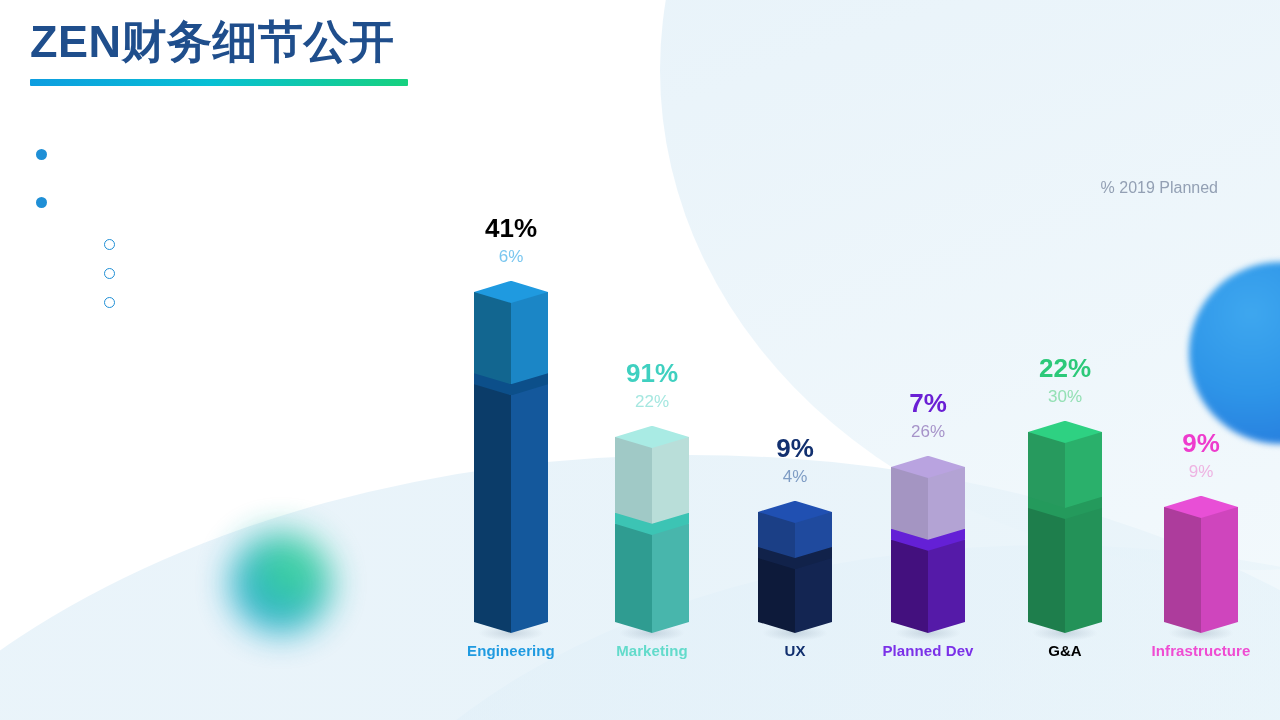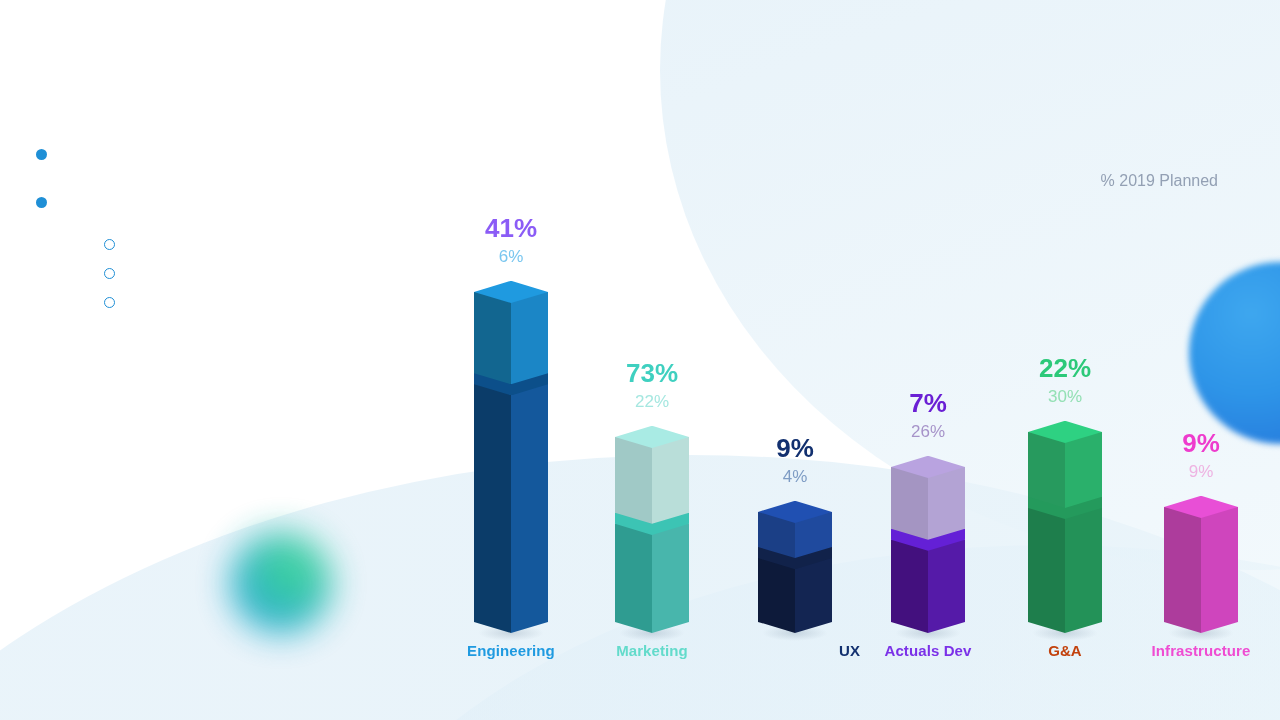--- a/index.html
+++ b/index.html
@@ -66,21 +66,21 @@
   .s-row{display:flex;align-items:flex-start;margin-bottom:7px;}
   .s-ring{
     width:9px;height:9px;border-radius:50%;border:1.6px solid #1f8fd6;
     background:transparent;margin:11px 17px 0 0;flex:0 0 auto;
   }
   .s-text{font-size:23px;color:#123a6b;line-height:1.4;font-weight:500;}
 
   
   .legend{position:absolute;right:62px;top:172px;text-align:right;z-index:6;}
   .legend-main{font-size:25px;font-weight:bold;color:#10244f;letter-spacing:.2px;}
-  .legend-sub{font-size:16px;color:#93a0b4;}
+  .legend-sub{font-size:16px;color:#93a0b4;margin-top:7px;}
 
   
   .chart{position:absolute;left:420px;top:170px;width:860px;height:520px;z-index:5;}
   .bar-col{position:absolute;bottom:0;text-align:center;}
   .val-top{font-size:26px;font-weight:bold;line-height:1;}
   .val-sub{font-size:17px;line-height:1;margin-top:7px;}
   .cat-label{font-size:15px;font-weight:bold;margin-top:9px;letter-spacing:.1px;}
 
   .box{position:relative;margin:0 auto;}
   .seg{position:absolute;left:0;width:100%;}
@@ -97,20 +97,24 @@
 <div id="slide">
 
   <div class="bg-layer">
     <div class="curve-top"></div>
     <div class="curve-bottom"></div>
     <div class="curve-bottom2"></div>
     <div class="blob-green"></div>
     <div class="blob-blue"></div>
   </div>
 
+  <div class="title-wrap">
+    <h1 class="slide-title">ZEN财务细节公开</h1>
+    <div class="title-rule"></div>
+  </div>
 
   <div class="bullets" id="bullet-list">
       <div class="b-row">
         <div class="b-dot"></div>
         <div class="b-text"></div>
       </div>
       <div class="b-row">
         <div class="b-dot"></div>
         <div class="b-text"></div>
       </div>
@@ -129,40 +133,40 @@
         </div>
       </div>
     </div>
 
   <div class="legend">
     <div class="legend-sub">% 2019 Planned</div>
   </div>
 
   <div class="chart" id="chart-area">
       <div class="bar-col" style="left: 26px; width: 130px; bottom: 31px;">
-        <div class="val-top" style="color: #8b5cf6;">41%</div>
+        <div class="val-top" style="color: #000000;">41%</div>
         <div class="val-sub" style="color: rgb(121, 198, 239);">6%</div>
         <div class="box" style="width: 74px; height: 352.2px; margin-top: 16px;">
           <div class="box-shadow"></div>
           <div class="seg" style="top: 11.1px; height: 92.4px;">
             <div class="sl" style="background:#126690"></div>
             <div class="sr" style="background:#1b86c6"></div>
           </div>
           <div class="seg" style="top: 103.5px; height: 237.6px;">
             <div class="sl" style="background:#0b3c69"></div>
             <div class="sr" style="background:#14589c"></div>
           </div>
           <div style="position: absolute; left: 0px; width: 100%; height: 22.2px; top: 92.4px; background: rgb(12, 79, 138); clip-path: polygon(0px 0px, 50% 50%, 100% 0px, 100% 50%, 50% 100%, 0px 50%);"></div>
           <div style="position: absolute; left: 0px; width: 100%; height: 11.1px; top: 341.1px; background: linear-gradient(90deg, rgb(11, 60, 105) 0px, rgb(11, 60, 105) 50%, rgb(20, 88, 156) 50%, rgb(20, 88, 156) 100%); clip-path: polygon(0px 0px, 50% 100%, 100% 0px);"></div>
           <div style="position: absolute; left: 0px; top: 0px; width: 100%; height: 22.2px; background: rgb(31, 154, 224); clip-path: polygon(50% 0px, 100% 50%, 50% 100%, 0px 50%);"></div>
         </div>
         <div class="cat-label" style="color: rgb(31, 154, 224);">Engineering</div>
       </div>
       <div class="bar-col" style="left: 167px; width: 130px; bottom: 31px;">
-        <div class="val-top" style="color: rgb(63, 208, 192);">73%</div>
+        <div class="val-top" style="color: rgb(63, 208, 192);">91%</div>
         <div class="val-sub" style="color: rgb(165, 231, 224);">22%</div>
         <div class="box" style="width: 74px; height: 207.2px; margin-top: 16px;">
           <div class="box-shadow"></div>
           <div class="seg" style="top: 11.1px; height: 86.95px;">
             <div class="sl" style="background:#a0c9c6"></div>
             <div class="sr" style="background:#b9ded9"></div>
           </div>
           <div class="seg" style="top: 98.05px; height: 98.05px;">
             <div class="sl" style="background:#2f9c91"></div>
             <div class="sr" style="background:#48b6ac"></div>
@@ -183,59 +187,59 @@
             <div class="sr" style="background:#1f4a9e"></div>
           </div>
           <div class="seg" style="top: 57.3px; height: 63.8px;">
             <div class="sl" style="background:#0d1a3a"></div>
             <div class="sr" style="background:#132552"></div>
           </div>
           <div style="position: absolute; left: 0px; width: 100%; height: 22.2px; top: 46.2px; background: rgb(17, 34, 74); clip-path: polygon(0px 0px, 50% 50%, 100% 0px, 100% 50%, 50% 100%, 0px 50%);"></div>
           <div style="position: absolute; left: 0px; width: 100%; height: 11.1px; top: 121.1px; background: linear-gradient(90deg, rgb(13, 26, 58) 0px, rgb(13, 26, 58) 50%, rgb(19, 37, 82) 50%, rgb(19, 37, 82) 100%); clip-path: polygon(0px 0px, 50% 100%, 100% 0px);"></div>
           <div style="position: absolute; left: 0px; top: 0px; width: 100%; height: 22.2px; background: rgb(32, 80, 178); clip-path: polygon(50% 0px, 100% 50%, 50% 100%, 0px 50%);"></div>
         </div>
-        <div class="cat-label" style="color: rgb(18, 48, 111); text-align: right;">UX</div>
+        <div class="cat-label" style="color: rgb(18, 48, 111);">UX</div>
       </div>
       <div class="bar-col" style="left: 443px; width: 130px; bottom: 31px;">
         <div class="val-top" style="color: rgb(106, 31, 212);">7%</div>
         <div class="val-sub" style="color: rgb(166, 147, 201);">26%</div>
         <div class="box" style="width: 74px; height: 177.2px; margin-top: 16px;">
           <div class="box-shadow"></div>
           <div class="seg" style="top: 11.1px; height: 72.85px;">
             <div class="sl" style="background:#a495c2"></div>
             <div class="sr" style="background:#b3a3d4"></div>
           </div>
           <div class="seg" style="top: 83.95px; height: 82.15px;">
             <div class="sl" style="background:#43107e"></div>
             <div class="sr" style="background:#551aa8"></div>
           </div>
           <div style="position: absolute; left: 0px; width: 100%; height: 22.2px; top: 72.85px; background: rgb(100, 32, 214); clip-path: polygon(0px 0px, 50% 50%, 100% 0px, 100% 50%, 50% 100%, 0px 50%);"></div>
           <div style="position: absolute; left: 0px; width: 100%; height: 11.1px; top: 166.1px; background: linear-gradient(90deg, rgb(67, 16, 126) 0px, rgb(67, 16, 126) 50%, rgb(85, 26, 168) 50%, rgb(85, 26, 168) 100%); clip-path: polygon(0px 0px, 50% 100%, 100% 0px);"></div>
           <div style="position: absolute; left: 0px; top: 0px; width: 100%; height: 22.2px; background: rgb(185, 163, 224); clip-path: polygon(50% 0px, 100% 50%, 50% 100%, 0px 50%);"></div>
         </div>
-        <div class="cat-label" style="color: rgb(123, 49, 232);">Actuals Dev</div>
+        <div class="cat-label" style="color: rgb(123, 49, 232);">Planned Dev</div>
       </div>
       <div class="bar-col" style="left: 580px; width: 130px; bottom: 31px;">
         <div class="val-top" style="color: rgb(44, 201, 121);">22%</div>
         <div class="val-sub" style="color: rgb(147, 224, 180);">30%</div>
         <div class="box" style="width: 74px; height: 212.2px; margin-top: 16px;">
           <div class="box-shadow"></div>
           <div class="seg" style="top: 11.1px; height: 76px;">
             <div class="sl" style="background:#279a5e"></div>
             <div class="sr" style="background:#2ab06b"></div>
           </div>
           <div class="seg" style="top: 87.1px; height: 114px;">
             <div class="sl" style="background:#1e7e4c"></div>
             <div class="sr" style="background:#239258"></div>
           </div>
           <div style="position: absolute; left: 0px; width: 100%; height: 22.2px; top: 76px; background: rgb(36, 154, 92); clip-path: polygon(0px 0px, 50% 50%, 100% 0px, 100% 50%, 50% 100%, 0px 50%);"></div>
           <div style="position: absolute; left: 0px; width: 100%; height: 11.1px; top: 201.1px; background: linear-gradient(90deg, rgb(30, 126, 76) 0px, rgb(30, 126, 76) 50%, rgb(35, 146, 88) 50%, rgb(35, 146, 88) 100%); clip-path: polygon(0px 0px, 50% 100%, 100% 0px);"></div>
           <div style="position: absolute; left: 0px; top: 0px; width: 100%; height: 22.2px; background: rgb(46, 209, 130); clip-path: polygon(50% 0px, 100% 50%, 50% 100%, 0px 50%);"></div>
         </div>
-        <div class="cat-label" style="color: #c2410c;">G&amp;A</div>
+        <div class="cat-label" style="color: #000000;">G&amp;A</div>
       </div>
       <div class="bar-col" style="left: 716px; width: 130px; bottom: 31px;">
         <div class="val-top" style="color: rgb(238, 60, 205);">9%</div>
         <div class="val-sub" style="color: rgb(238, 179, 226);">9%</div>
         <div class="box" style="width: 74px; height: 137.2px; margin-top: 16px;">
           <div class="box-shadow"></div>
           <div class="seg" style="top: 11.1px; height: 115px;">
             <div class="sl" style="background:#ad3c9c"></div>
             <div class="sr" style="background:#cf45bd"></div>
           </div>

